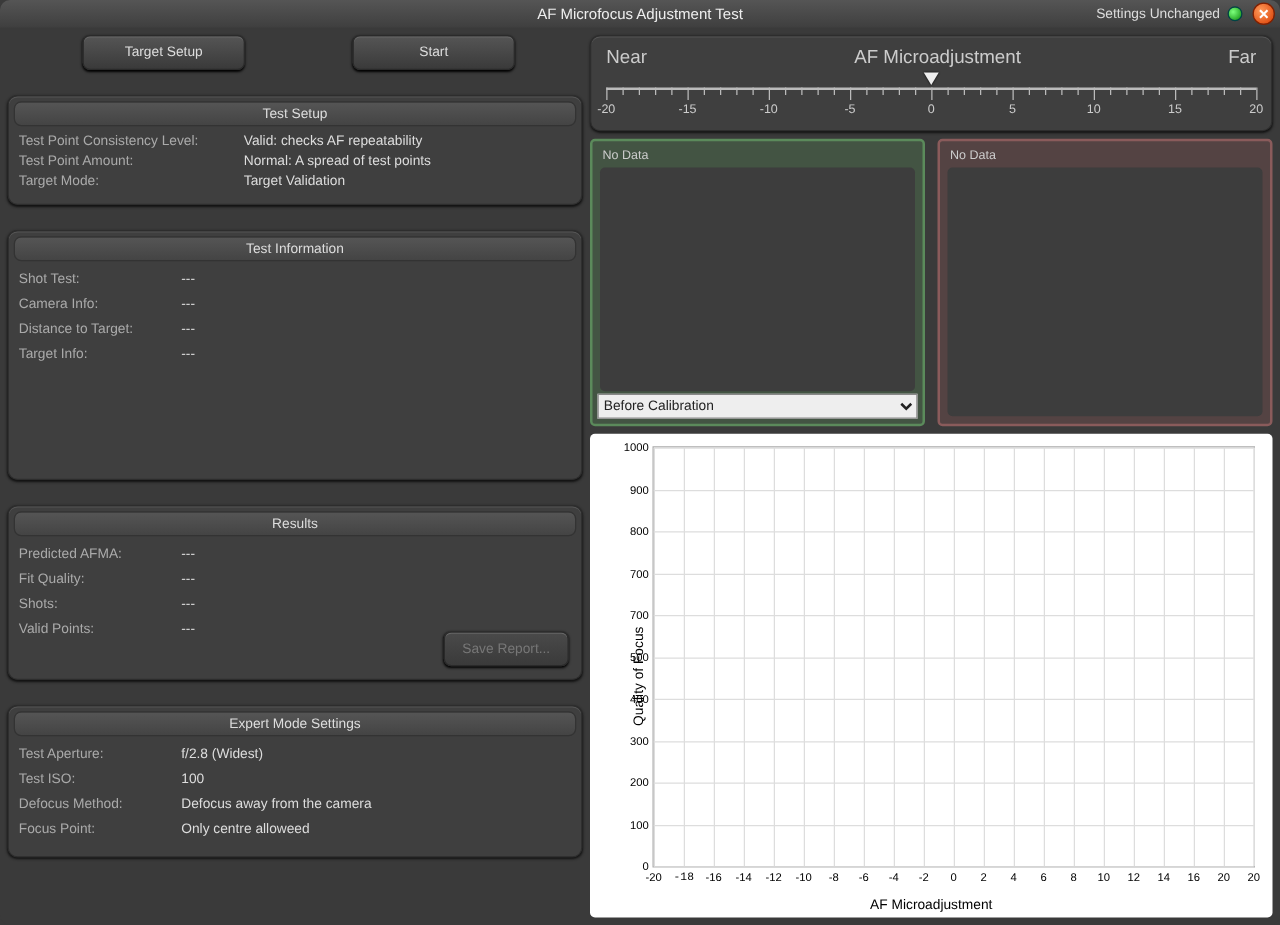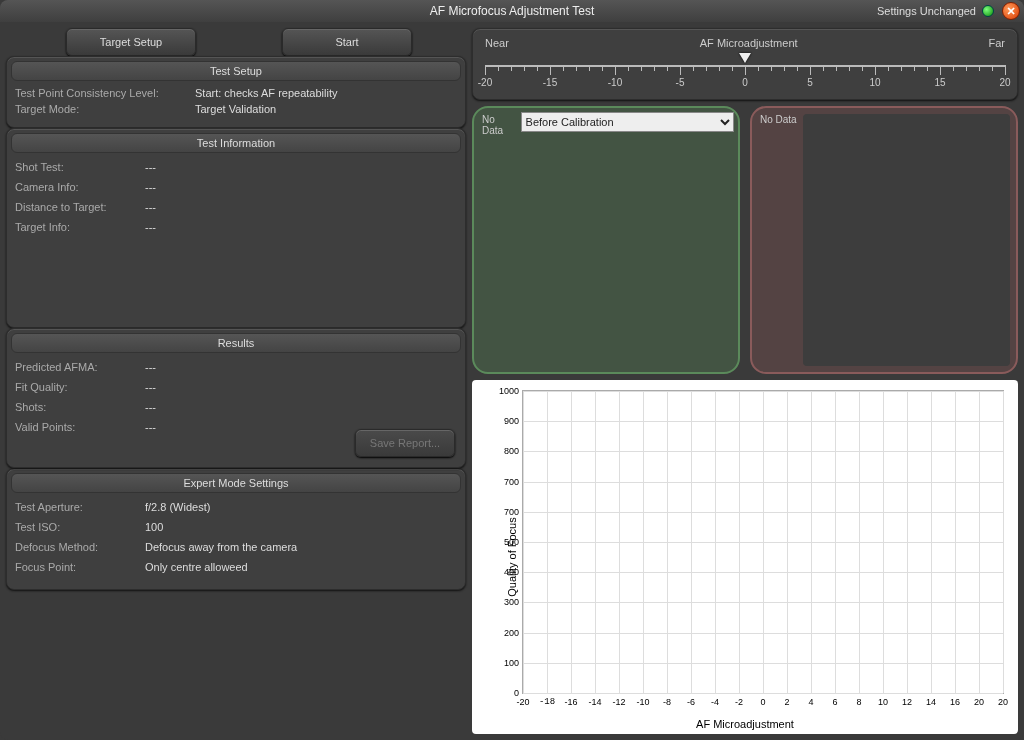--- a/index.html
+++ b/index.html
@@ -4,45 +4,45 @@
 <style>
   * { box-sizing: border-box; margin: 0; padding: 0; font-family: Tahoma, Verdana, sans-serif; }
   body { background: #3a3a3a; color: #ccc; font-size: 11px; width: 1024px; height: 740px; overflow: hidden; }
   .window { width: 1024px; height: 740px; background: #3a3a3a; border-radius: 8px; overflow: hidden; position: relative; }
   .titlebar { height: 22px; background: linear-gradient(#555, #3f3f3f); display: flex; align-items: center; position: relative; }
   .titlebar .title { flex: 1; text-align: center; color: #eee; font-size: 12px; }
   .titlebar .status { position: absolute; right: 30px; display: flex; align-items: center; gap: 6px; color: #ddd; }
   .led { width: 12px; height: 12px; border-radius: 50%; background: radial-gradient(circle at 35% 35%, #7cff7c, #0a8a0a); border: 1px solid #044; }
   .close-btn { position: absolute; right: 4px; width: 18px; height: 18px; border-radius: 50%; background: radial-gradient(circle at 35% 35%, #ff9a5a, #d83a00); display: flex; align-items: center; justify-content: center; color: #fff; font-weight: bold; font-size: 11px; cursor: pointer; border: 1px solid #802000;}
   .content { display: flex; padding: 6px; gap: 6px; height: 718px; }
-  .col-left { width: 460px; display: flex; flex-direction: column; gap: 0; }
+  .col-left { width: 460px; display: flex; flex-direction: column; gap: 20px; }
   .col-right { flex: 1; display: flex; flex-direction: column; gap: 6px; }
   .btn-row { display: flex; gap: 8px; justify-content: flex-start; padding: 0 50px 0 60px;}
   .btn { min-width: 130px; height: 28px; background: linear-gradient(#555,#3a3a3a); border: 1px solid #2a2a2a; border-radius: 6px; color: #ddd; font-size: 11px; cursor: pointer; display: flex; align-items: center; justify-content: center; box-shadow: 0 1px 0 #666 inset, 0 1px 2px #000; }
   .btn.disabled { color: #777; background: linear-gradient(#4a4a4a,#3a3a3a); cursor: default; }
   .panel { background: #3f3f3f; border: 1px solid #2d2d2d; border-radius: 8px; padding: 6px 8px 8px 8px; box-shadow: 0 1px 0 #555 inset, 0 1px 2px #111; }
   .panel-header { background: linear-gradient(#555,#444); border-radius: 6px; text-align: center; padding: 3px 0; margin: -2px -4px 6px -4px; color: #ddd; font-size: 11px; border: 1px solid #333; }
   .kv-row { display: flex; margin: 4px 0; font-size: 11px; }
   .kv-row .k { width: 150px; color: #aaa; }
   .kv-row .v { color: #ddd; }
   .results-panel { position: relative; }
   .save-btn-wrap { position: absolute; right: 10px; bottom: 10px; }
   
   .slider-panel { padding: 8px 12px 10px 12px; }
-  .slider-labels { display: flex; justify-content: flex-start; color: #ccc; font-size: 11px; }
+  .slider-labels { display: flex; justify-content: flex-start; color: #ccc; font-size: 15px; }
   .slider-labels .center { flex: 1; text-align: center; }
   .ruler { position: relative; height: 34px; margin-top: 6px; }
   .ruler-line { position: absolute; top: 10px; left: 0; right: 0; height: 2px; background: #bbb; }
   .tick { position: absolute; top: 10px; width: 1px; background: #bbb; }
   .tick.minor { height: 6px; }
   .tick.major { height: 10px; }
   .tick-label { position: absolute; top: 22px; transform: translateX(-50%); color: #ccc; font-size: 10px; }
   .ruler-caret { position: absolute; top: -2px; transform: translateX(-50%); width: 0; height: 0; border-left: 6px solid transparent; border-right: 6px solid transparent; border-top: 10px solid #eee; filter: drop-shadow(0 0 1px #000); }
   .preview-row { display: flex; gap: 10px; }
-  .preview-panel { flex: 1; border-radius: 16px; padding: 4px; border: 2px solid; position: relative; height: 268px; display: flex; }
+  .preview-panel { flex: 1; border-radius: 4px; padding: 4px; border: 2px solid; position: relative; height: 230px; display: flex; flex-direction: column; }
   .preview-panel.green { border-color: #5b8a5b; background: #435443; }
   .preview-panel.red { border-color: #8a5b5b; background: #544343; }
   .preview-panel .nodata { color: #ccc; font-size: 10px; padding: 2px 4px; }
   .preview-panel .canvas { flex: 1; background: #3d3d3d; border-radius: 4px; margin: 2px; }
   .preview-panel select { width: 100%; height: 20px; background: #eee; color: #222; border: 1px solid #888; font-size: 11px; }
   .chart-panel { background: #fff; border-radius: 4px; flex: 1; padding: 8px 12px 6px 6px; color:#000; position: relative; }
   .chart-area { position: absolute; left: 50px; right: 14px; top: 10px; bottom: 40px; border: 1px solid #aaa; }
   .ylabel { position: absolute; left: 6px; top: 50%; transform: translate(-6px,-50%) rotate(-90deg); transform-origin: center; font-size: 11px; color:#000; white-space: nowrap; }
   .xlabel { position: absolute; left: 50%; bottom: 4px; transform: translateX(-50%); font-size: 11px; color:#000; }
   .ytick { position: absolute; right: 100%; transform: translateY(50%); font-size: 9px; color:#000; padding-right: 4px; }
@@ -75,21 +75,25 @@
         <div class="btn">
             <span>Start</span>
           </div>
       </div>
 
       <div class="panel">
         <div class="panel-header">Test Setup</div>
         <div id="rows-test_setup">
             <div class="kv-row">
               <div class="k" style="width: 180px;">Test Point Consistency Level:</div>
-              <div class="v">Start: checks AF repeatability</div>
+              <div class="v">Valid: checks AF repeatability</div>
+            </div>
+            <div class="kv-row">
+              <div class="k" style="width: 180px;">Test Point Amount:</div>
+              <div class="v">Normal: A spread of test points</div>
             </div>
             <div class="kv-row">
               <div class="k" style="width: 180px;">Target Mode:</div>
               <div class="v">Target Validation</div>
             </div>
           </div>
       </div>
 
       <div class="panel" style="min-height:200px">
         <div class="panel-header">Test Information</div>

